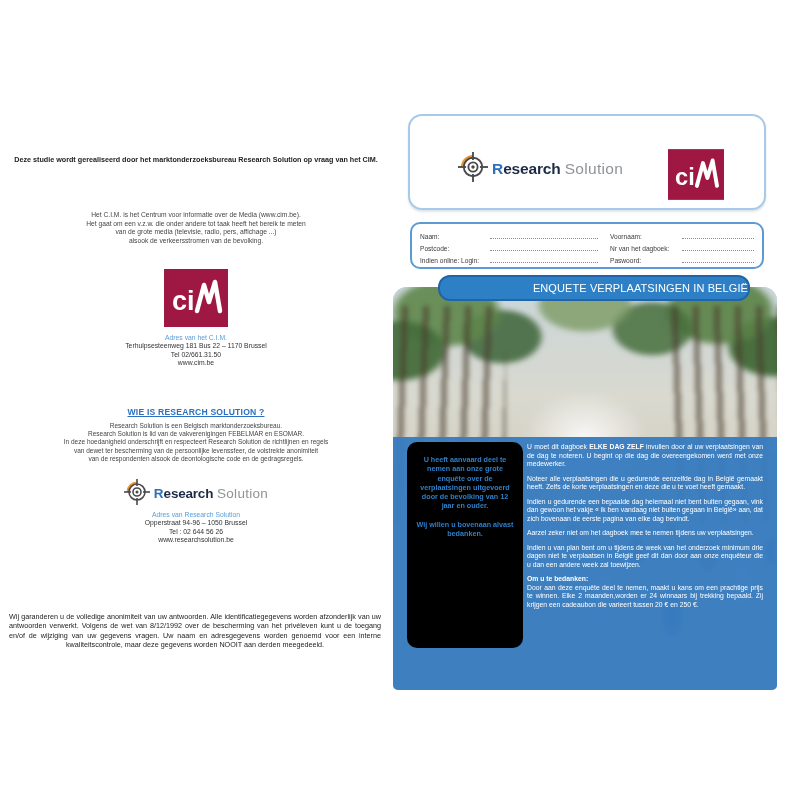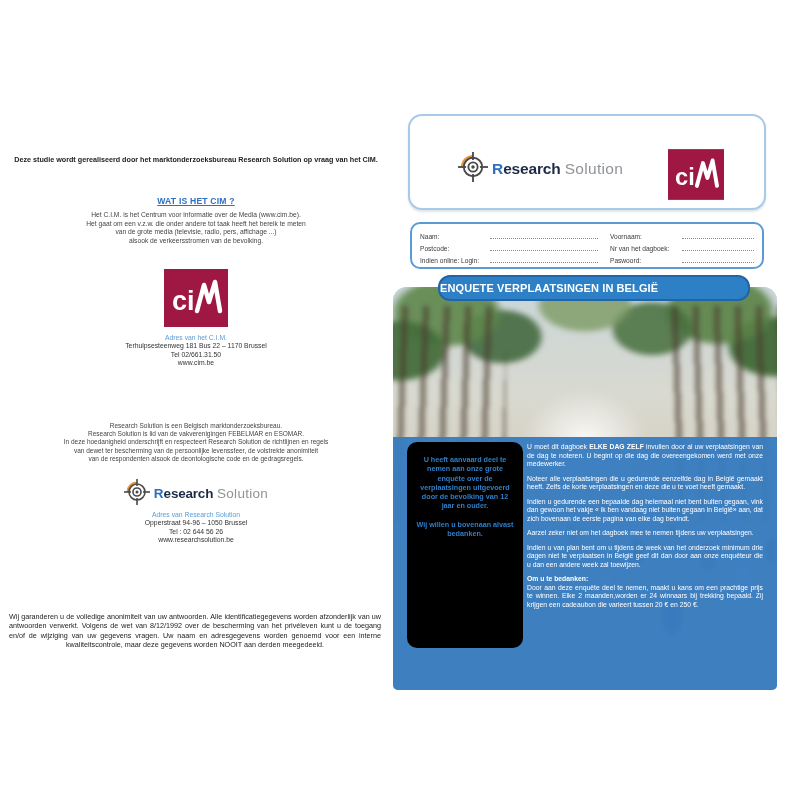--- a/index.html
+++ b/index.html
@@ -29,22 +29,22 @@
   .form-box{left:410px;top:222px;width:354px;height:47px;background:#fff;
             border:2px solid #5b9bd5;border-radius:10px;box-sizing:border-box;
             padding:4px 8px 3px 8px;display:flex;flex-direction:column;justify-content:space-between;}
   .form-row{display:flex;align-items:flex-end;height:12px;font-size:6.6px;color:#3a3a3a;}
   .fl1{width:70px;flex:none;}
   .dots-long{flex:1;border-bottom:1px dotted #8a8a8a;height:8px;margin:0 4px 1px 0;}
   .fl2{width:72px;flex:none;margin-left:8px;}
   .dots-short{width:72px;flex:none;border-bottom:1px dotted #8a8a8a;height:8px;margin-bottom:1px;}
 
   .banner{left:438px;top:275px;width:308px;height:22px;background:#2e80c6;
-          border:2px solid #2264a8;border-radius:12px;color:#fff;font-weight:bold;
-          font-size:11px;line-height:22px;text-align:left;letter-spacing:.1px;z-index:5;}
+          border:2px solid #2264a8;border-radius:12px;color:#fff;font-weight:normal;
+          font-size:11px;line-height:22px;text-align:right;letter-spacing:.1px;z-index:5;}
 
   .photo{left:393px;top:287px;width:384px;height:403px;border-radius:14px 14px 5px 5px;
          overflow:hidden;background:#cfd4cd;}
   .photo-art{position:absolute;inset:-6px;filter:blur(2.5px);}
   .p-base{position:absolute;inset:0;
     background:
       radial-gradient(90px 70px at 50% 38%, rgba(255,255,255,.85), transparent 70%),
       linear-gradient(180deg,#c9d6da 0%,#d9d9cf 28%,#d2cabc 55%,#c6beb1 100%);}
   .p-canopy{position:absolute;left:0;top:0;width:100%;height:48%;
     background:
@@ -88,21 +88,20 @@
   .blue-text p{margin:0 0 6px 0;}
   .bold{font-weight:bold;}
 </style>
 </head>
 <body>
 
 <div id="page">
 
   <div class="abs intro">Deze studie wordt gerealiseerd door het marktonderzoeksbureau Research Solution op vraag van het CIM.</div>
 
-  <div class="abs blue-heading" style="top:196px;">WAT IS HET CIM ?</div>
 
   <div class="abs body-lines" style="top:211px;">
     <div>Het C.I.M. is het Centrum voor informatie over de Media (www.cim.be).</div>
     <div>Het gaat om een v.z.w. die onder andere tot taak heeft het bereik te meten</div>
     <div>van de grote media (televisie, radio, pers, affichage ...)</div>
     <div>alsook de verkeersstromen van de bevolking.</div>
   </div>
 
   <div class="abs" style="left:164px;top:269px;">
     <svg width="64" height="58" viewBox="0 0 64 58">
@@ -112,20 +111,21 @@
     </svg>
   </div>
 
   <div class="abs addr-title" style="top:334px;">Adres van het C.I.M.</div>
   <div class="abs addr-lines" style="top:342px;">
     <div>Terhulpsesteenweg 181 Bus 22 – 1170 Brussel</div>
     <div>Tel  02/661.31.50</div>
     <div>www.cim.be</div>
   </div>
 
+  <div class="abs blue-heading" style="top:407px;">WIE IS RESEARCH SOLUTION ?</div>
 
   <div class="abs body-lines" style="top:422px;font-size:6.5px;line-height:8.2px;">
     <div>Research Solution is een Belgisch marktonderzoeksbureau.</div>
     <div>Research Solution is lid van de vakverenigingen  FEBELMAR en ESOMAR.</div>
     <div>In deze hoedanigheid onderschrijft en respecteert Research Solution de richtlijnen en regels</div>
     <div>van dewet ter bescherming van de persoonlijke levenssfeer, de volstrekte anonimiteit</div>
     <div>van de respondenten alsook de deontologische code en de gedragsregels.</div>
   </div>
 
   <div class="abs rs-logo" style="left:12px;top:479px;width:368px;font-size:13.5px;">

